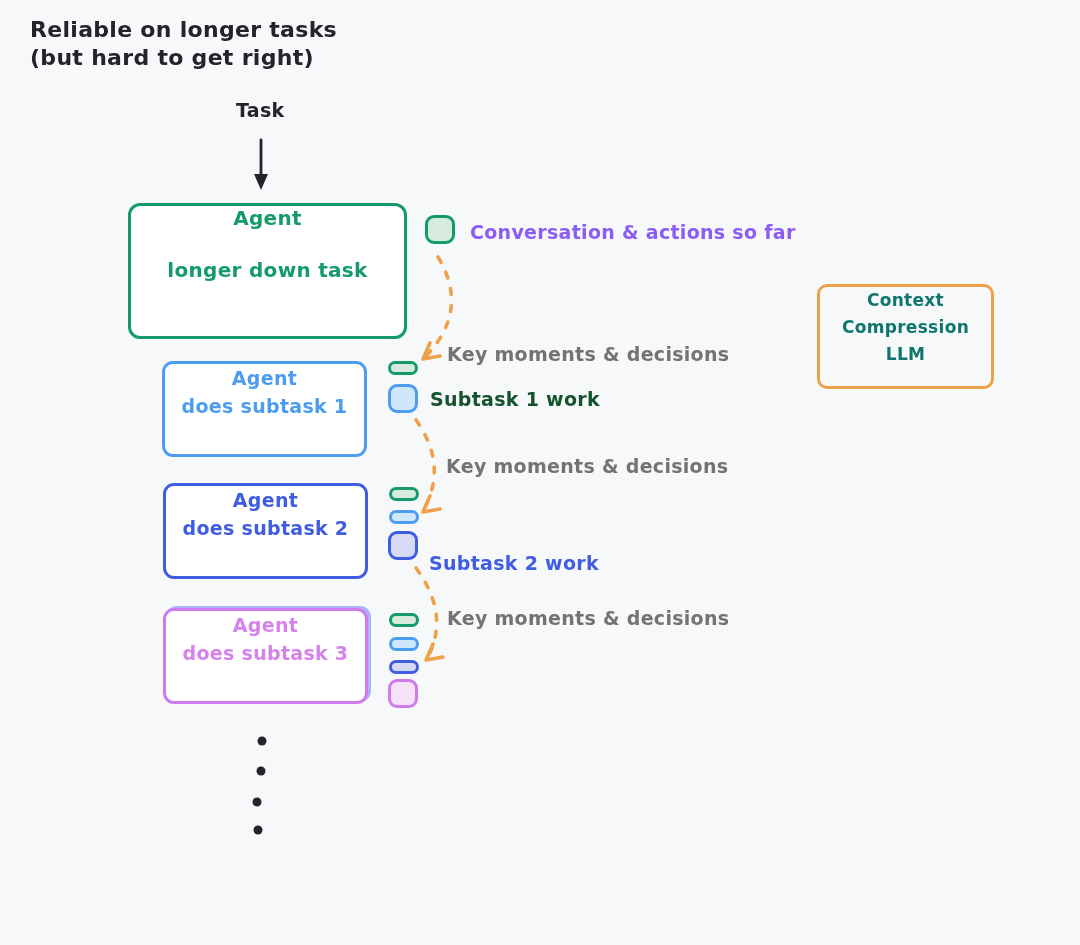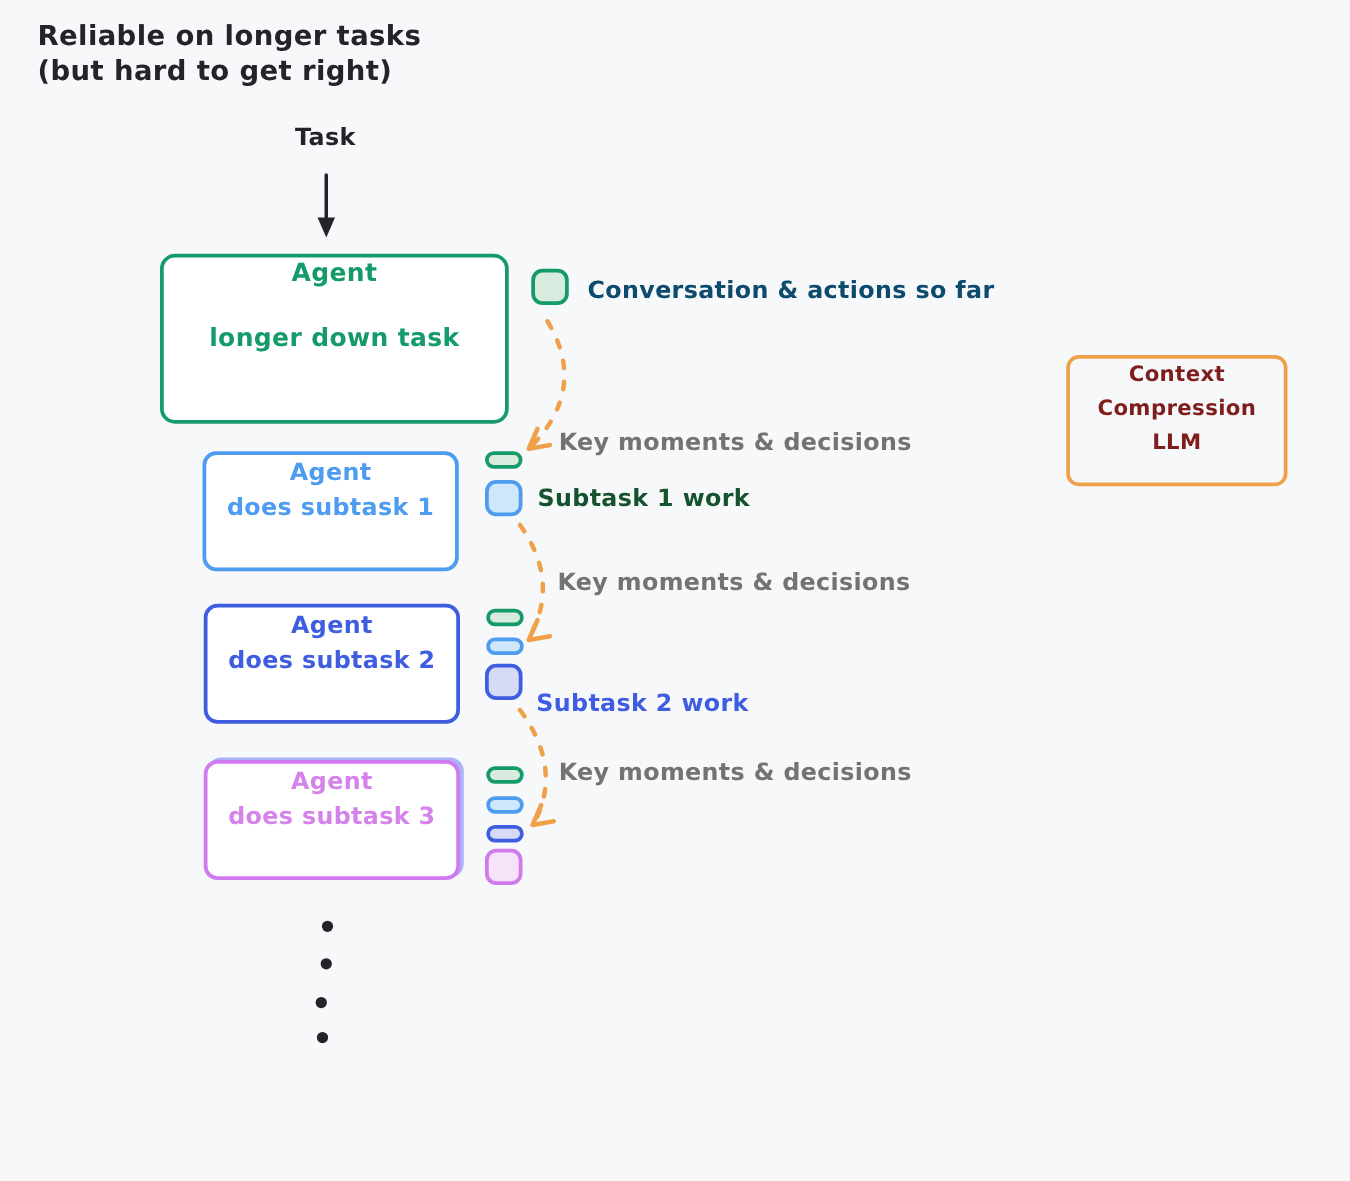--- a/index.html
+++ b/index.html
@@ -34,33 +34,33 @@
   .sub-box { width: 199px; height: 90px; border-radius: 11px; font-size: 19px; line-height: 28px; }
   .sub1 { left: 162px; top: 361px; border: 3.5px solid #4d9cf0; color: #4d9cf0; }
   .sub2 { left: 163px; top: 483px; border: 3.5px solid #3f5de0; color: #3f5de0; }
   .sub3 {
     left: 163px; top: 608px; border: 3.5px solid #cf7bee; color: #d583ea;
     box-shadow: 3px -2px 0 rgba(108, 120, 245, 0.55);
   }
   .comp-box {
     left: 817px; top: 284px; width: 171px; height: 99px;
     border: 3.5px solid #efa14a; border-radius: 10px;
-    color: #7f1d1d; font-size: 17px; line-height: 27px; background: transparent; margin-left: 36px;
+    color: #0f766e; font-size: 17px; line-height: 27px; background: transparent;
   }
 
   .chip { position: absolute; box-sizing: border-box; }
   .chip.green  { border: 3.5px solid #149b69; background: #d7ebdf; }
   .chip.blue   { border: 3px solid #4d9cf0;  background: #cfe7fb; }
   .chip.indigo { border: 3px solid #3f5de0;  background: #d6daf6; }
   .chip.purple { border: 3px solid #cf7bee;  background: #f6e2f9; }
   .chip.square { width: 30px; height: 29px; border-radius: 9px; }
   .chip.pill   { width: 30px; height: 14px; border-radius: 7px; }
 
   .side-label { position: absolute; font-size: 19px; white-space: nowrap; letter-spacing: 0.3px; }
-  .green-text  { color: #0c4a6e; }
+  .green-text  { color: #8b5cf6; }
   .orange-text { color: #737373; }
   .blue-text   { color: #14532d; }
   .indigo-text { color: #3f5de0; margin-top: 17px; }
 
   svg.overlay { position: absolute; left: 0; top: 0; pointer-events: none; }
 </style>
 </head>
 <body>
 
 <div class="canvas">

